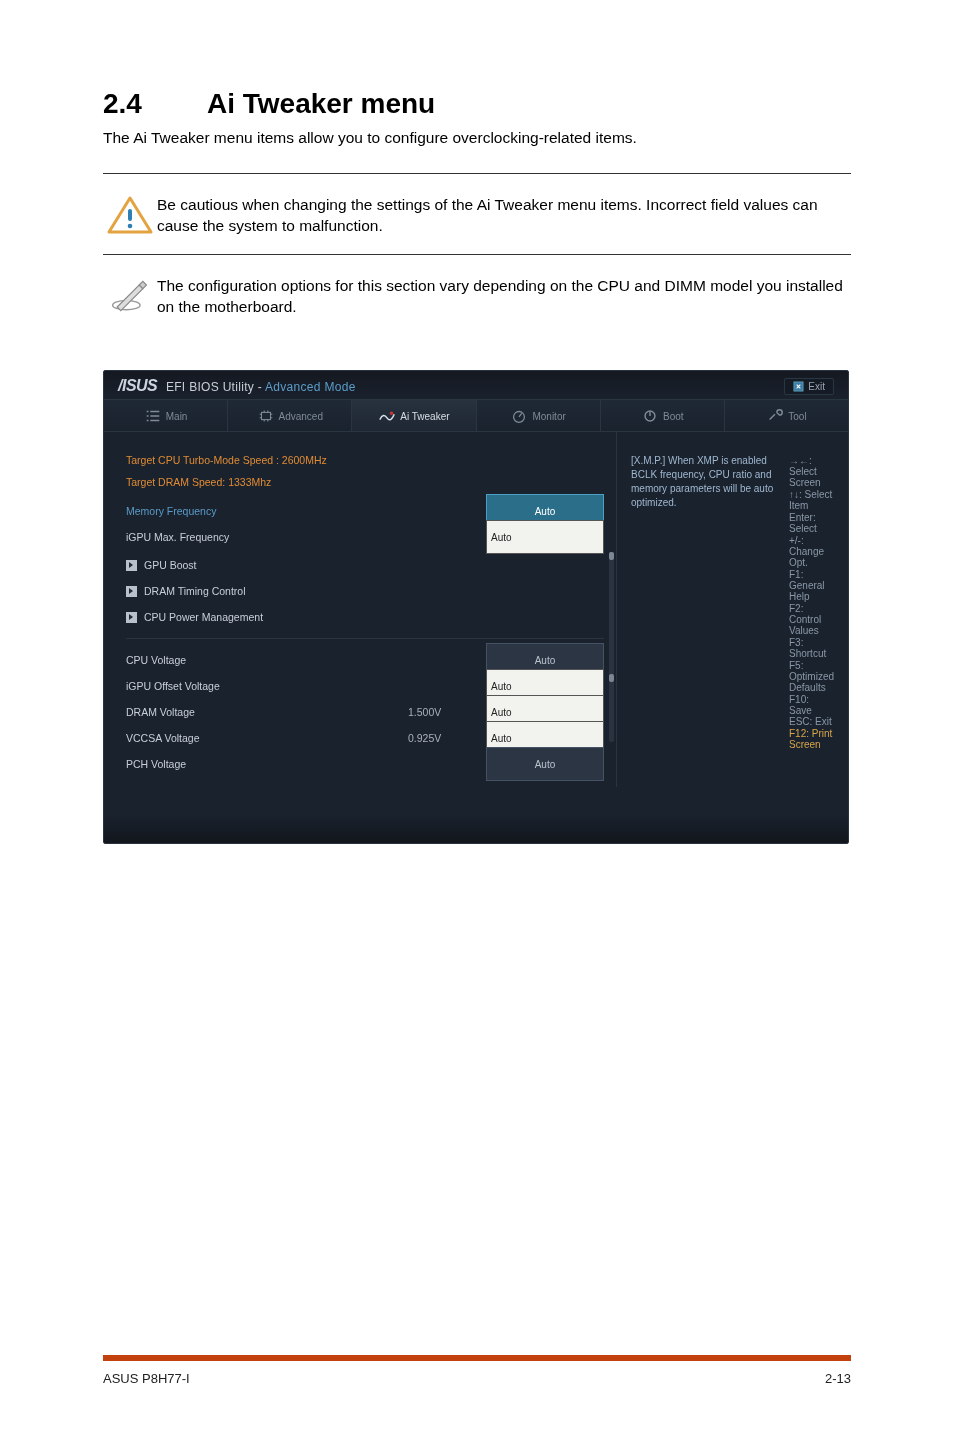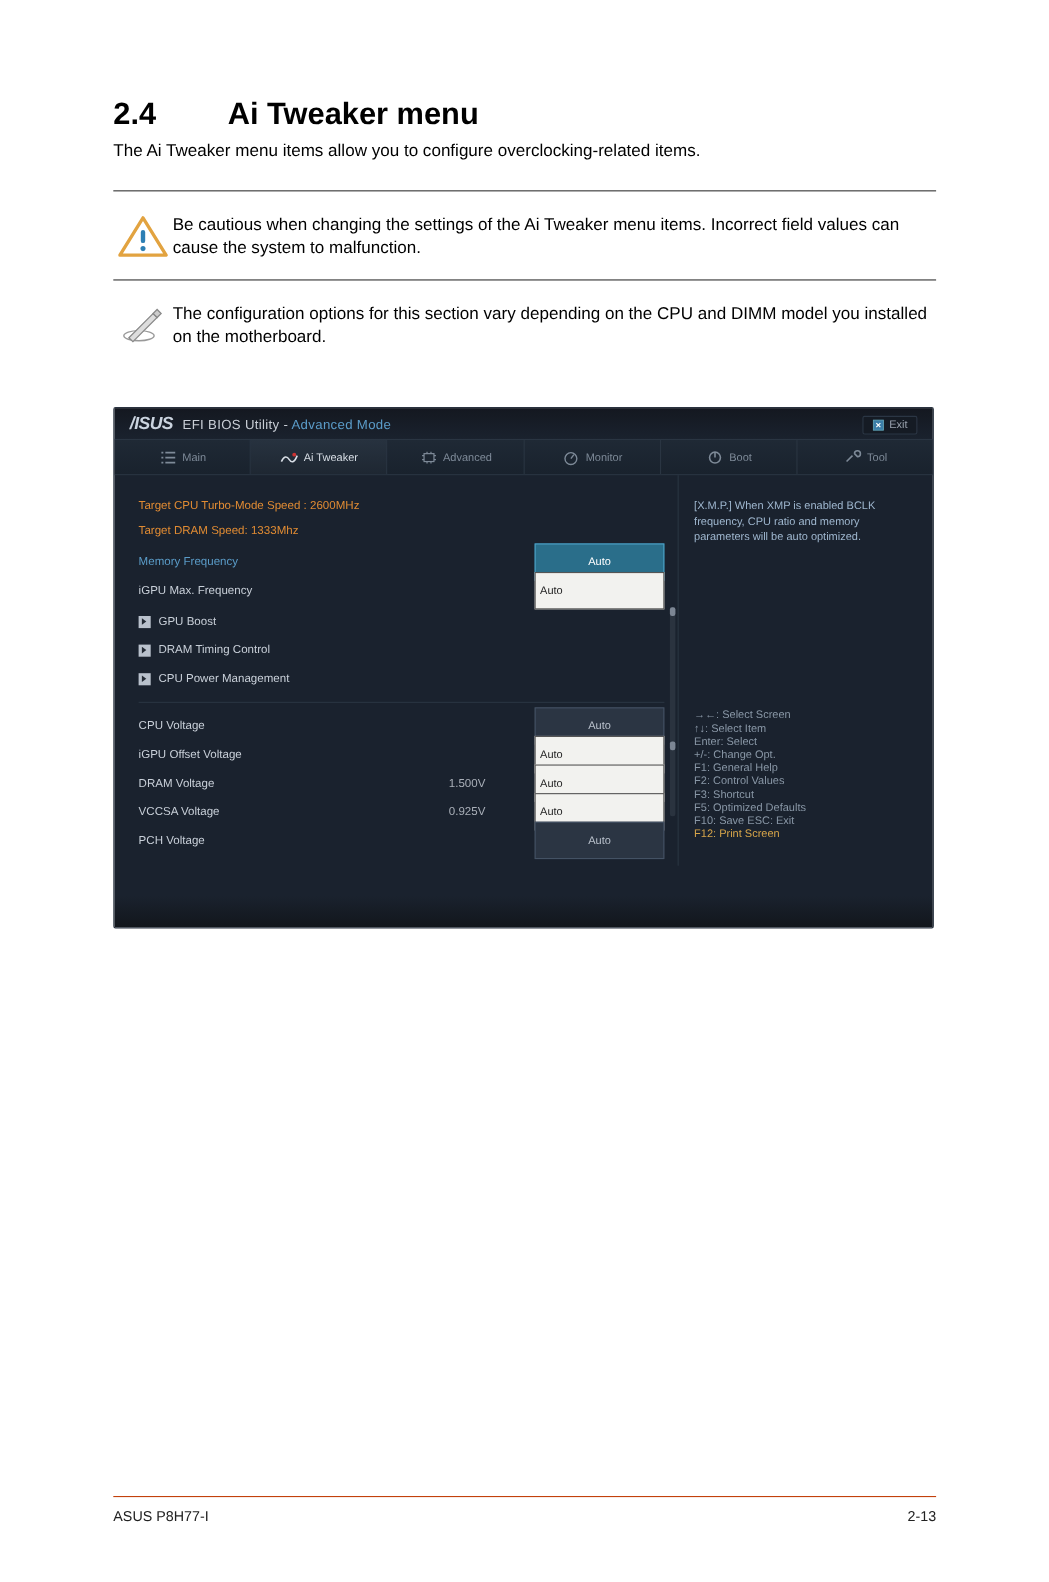--- a/index.html
+++ b/index.html
@@ -30,29 +30,29 @@
     .setting .lbl{flex:1;color:#c8cfd8}
     .setting .lbl.blue{color:#5a9bc7}
     .setting .readonly{width:78px;text-align:left;color:#aab0b9}
     .setting .field{width:118px;height:34px;background:#2b3543;border:1px solid #445264;color:#b9c1cc;text-align:center;font-size:10px;display:flex;align-items:center;justify-content:center}
     .setting .field.hl{background:#2a6e8a;border-color:#4ca0c5;color:#fff}
     .setting .field.input{background:#f2f2ef;color:#232323;border:1px solid #555;justify-content:flex-start;padding-left:4px}
     .sub{color:#c8cfd8;font-size:10.5px;margin:4px 0 4px 0;display:flex;align-items:center;height:22px}
     .sub .chev{display:inline-block;width:11px;height:11px;background:#b9c1cc;margin-right:7px;position:relative}
     .sub .chev:after{content:"";position:absolute;left:3px;top:2px;border-left:4px solid #232a34;border-top:3px solid transparent;border-bottom:3px solid transparent}
     .sep{border-top:1px solid #2a3542;margin:10px 0 8px}
-    .right{width:232px;border-left:1px solid #2a3542;padding:22px 14px 6px 14px;font-size:10px;color:#9aa5b1;display:flex;flex-direction:column}
+    .right{width:232px;border-left:1px solid #2a3542;padding:22px 14px 6px 14px;font-size:10px;color:#9aa5b1;display:flex;flex-direction:row}
     .help-top{color:#9fb7cf;line-height:1.4;min-height:190px}
     .keys div{color:#8997a6;margin:1px 0}
     .keys .prn{color:#d7a54a}
     .scroll{position:absolute;right:2px;top:120px;width:5px;height:190px;background:#2a333f;border-radius:2px}
     .scroll .thumbT{position:absolute;top:0;width:5px;height:8px;background:#7c8694;border-radius:2px}
     .scroll .thumbB{position:absolute;top:122px;width:5px;height:8px;background:#7c8694;border-radius:2px}
     .footer-bar{position:absolute;bottom:0;left:0;right:0;height:24px;background:linear-gradient(#1b232e,#131921);display:flex;align-items:center;justify-content:center;font-size:10px;color:#7f8a97;border-top:1px solid #2a3542}
-    .pg-footer{position:absolute;bottom:52px;left:103px;right:103px;display:flex;justify-content:space-between;font-size:13px;border-top:1px solid #c2410c;padding-top:10px;color:#222}
+    .pg-footer{position:absolute;bottom:52px;left:103px;right:103px;display:flex;justify-content:space-between;font-size:13px;border-top:6px solid #c2410c;padding-top:10px;color:#222}
   </style>
 </head>
 <body>
 
 <div class="page">
   <h1><span class="num">2.4</span><span>Ai Tweaker menu</span></h1>
   <p class="intro">The Ai Tweaker menu items allow you to configure overclocking-related items.</p>
 
   <div class="note-row">
     <div class="note-icon">
@@ -91,33 +91,33 @@
       </div>
     </div>
 
     <div class="tabs">
       <div class="tab">
           <svg viewBox="0 0 20 16">
             <path d="M3 3h2M3 8h2M3 13h2M7 3h10M7 8h10M7 13h10" stroke="#7e8a98" stroke-width="1.8"></path>
           </svg>
           <span>Main</span>
         </div>
+      <div class="tab">
+          <svg viewBox="0 0 20 16">
+            <rect x="5" y="4" width="10" height="8" fill="none" stroke="#7e8a98" stroke-width="1.2"></rect>
+            <path d="M5 6h-2M5 10h-2M15 6h2M15 10h2M8 4v-2M12 4v-2M8 12v2M12 12v2" stroke="#7e8a98" stroke-width="1.2"></path>
+          </svg>
+          <span>Advanced</span>
+        </div>
       <div class="tab active">
           <svg viewBox="0 0 20 16">
             <path d="M2 12 Q6 4 10 10 T18 6" stroke="#d8dee6" stroke-width="1.6" fill="none"></path>
             <circle cx="15" cy="5" r="2" fill="#c33"></circle>
           </svg>
           <span>Ai Tweaker</span>
-        </div>
-      <div class="tab">
-          <svg viewBox="0 0 20 16">
-            <rect x="5" y="4" width="10" height="8" fill="none" stroke="#7e8a98" stroke-width="1.2"></rect>
-            <path d="M5 6h-2M5 10h-2M15 6h2M15 10h2M8 4v-2M12 4v-2M8 12v2M12 12v2" stroke="#7e8a98" stroke-width="1.2"></path>
-          </svg>
-          <span>Advanced</span>
         </div>
       <div class="tab">
           <svg viewBox="0 0 20 16">
             <circle cx="10" cy="9" r="6" fill="none" stroke="#7e8a98" stroke-width="1.4"></circle>
             <path d="M10 9 L13 5" stroke="#7e8a98" stroke-width="1.4"></path>
           </svg>
           <span>Monitor</span>
         </div>
       <div class="tab">
           <svg viewBox="0 0 20 16">

